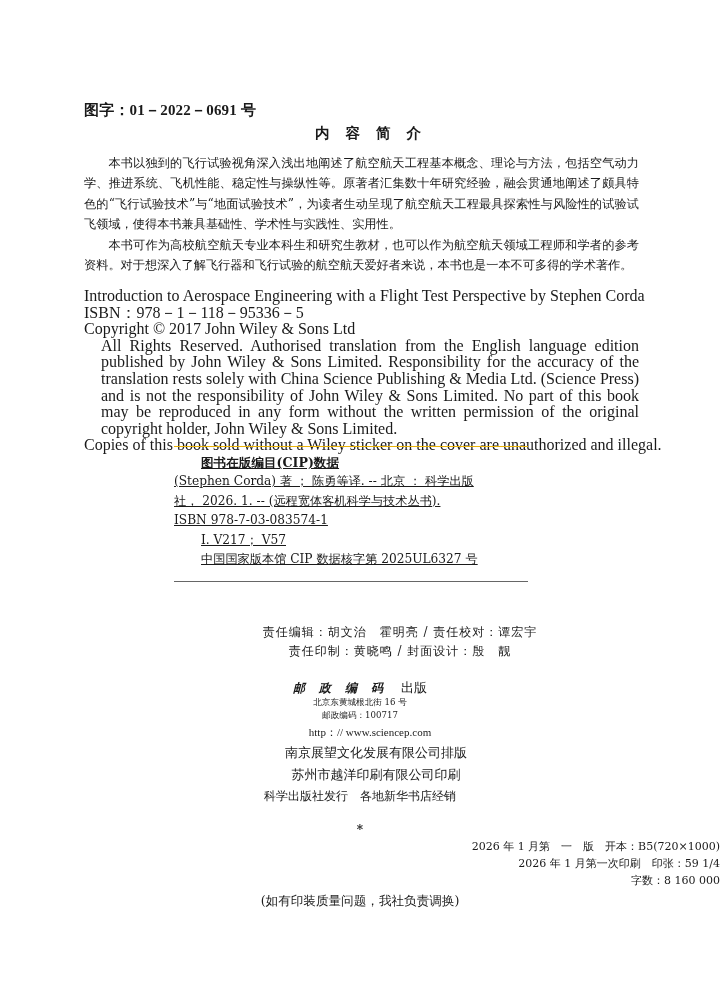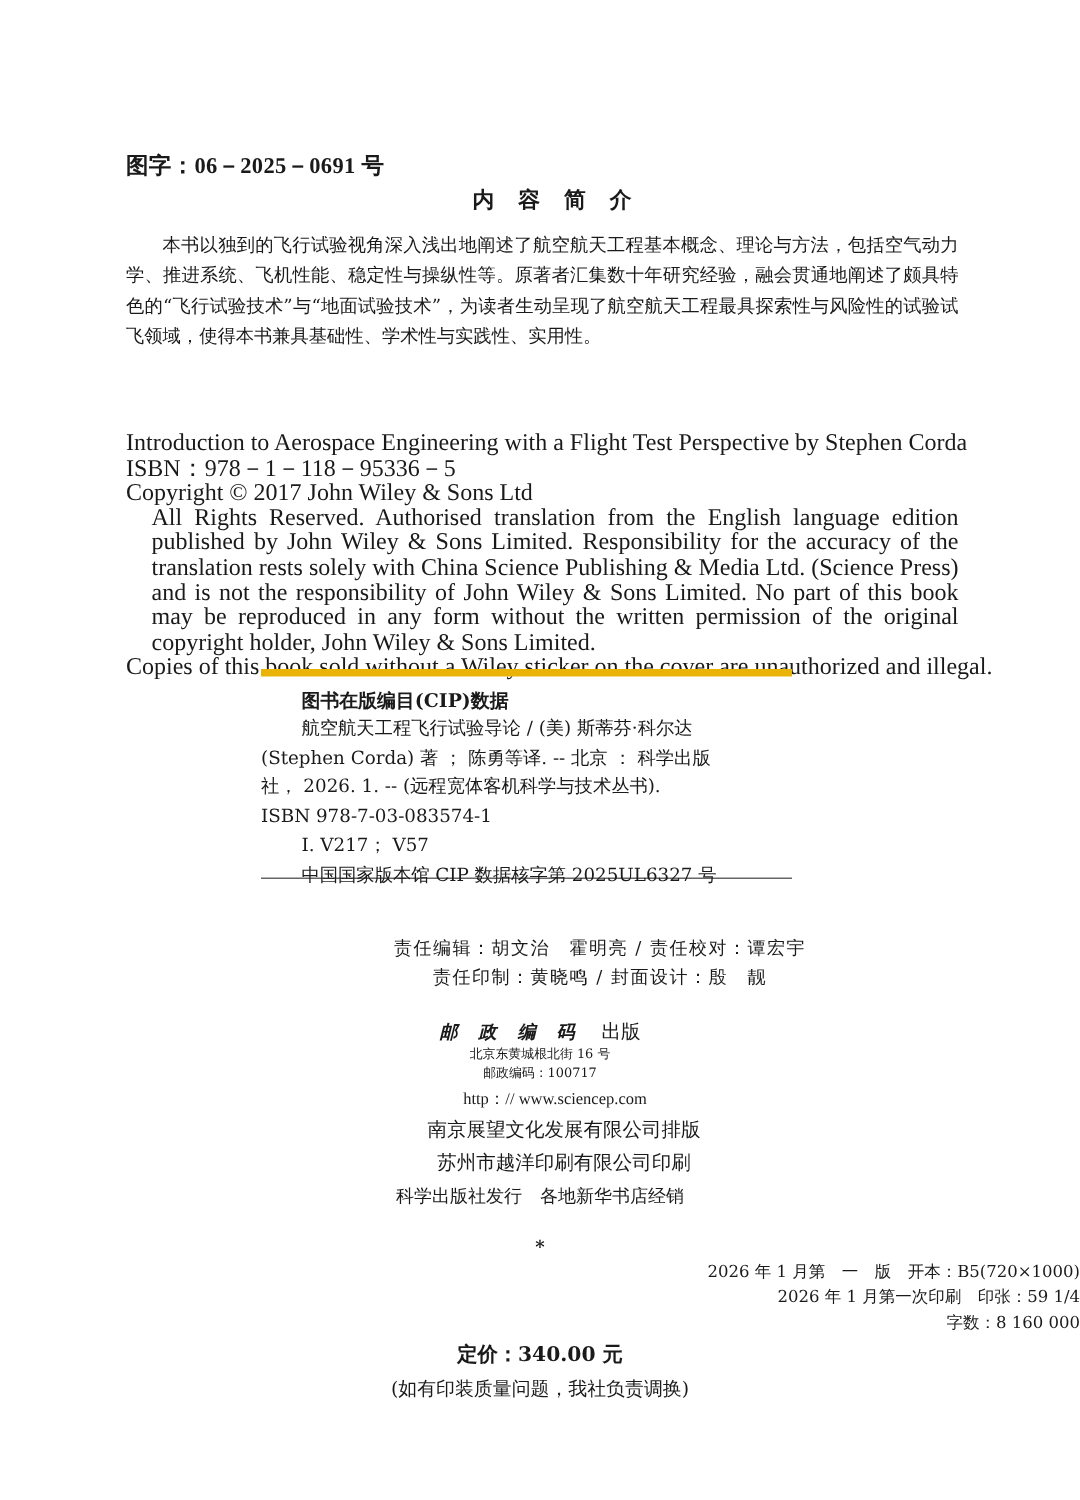--- a/index.html
+++ b/index.html
@@ -24,22 +24,22 @@
   .summary p { margin: 0; text-indent: 2em; }
   .copyright {
     left: 84px; width: 555px; top: 288px;
     font-family: "Liberation Serif", "DejaVu Serif", serif;
     font-size: 16px; line-height: 16.6px; text-align: justify;
   }
   .copyright div { white-space: nowrap; }
   .copyright .wrap { white-space: normal; text-align: justify; margin-left: 17px; }
   .cip-box {
     left: 174px; width: 354px; top: 446px;
-    border-top: 5px solid #eab308; border-bottom: 1px solid #666;
-    padding: 6px 0 5px 0; height: 123px;
+    border-top: 1px solid #eab308; border-bottom: 1px solid #666;
+    padding: 6px 0 5px 0; height: 123px; text-decoration: underline;
   }
   .cip-box .title { font-size: 12.6px; font-weight: bold; padding-left: 27px; line-height: 19px; }
   .cip-box .line { font-size: 12.2px; line-height: 19.5px; white-space: nowrap; }
   .cip-box .ind { padding-left: 27px; }
   .credits {
     left: 0; width: 720px; top: 623px; text-align: center;
     font-size: 12px; line-height: 19px; letter-spacing: 1px; margin-left: 40px;
   }
   .imprint {
     left: 0; width: 720px; top: 680px; text-align: center;
@@ -52,39 +52,39 @@
   .printer { font-size: 13px; line-height: 22px; padding-left: 32px; }
   .printer2 { font-size: 12px; line-height: 20px; }
   .star { font-size: 12px; line-height: 16px; margin-top: 16px; font-weight: bold; }
   .spec { font-size: 11px; line-height: 17px; text-align: right; }
   .price { font-size: 13.5px; line-height: 22px; font-weight: bold; margin-top: 2px; }
   .notice { font-size: 12.6px; line-height: 20px; margin-top: 2px; }
 </style>
 </head>
 <body>
 
-<div class="abs permit">图字：06－2025－0691 号</div>
+<div class="abs permit">图字：01－2022－0691 号</div>
 
 <div class="abs section-title">内容简介</div>
 
 <div class="abs summary">
   <p>本书以独到的飞行试验视角深入浅出地阐述了航空航天工程基本概念、理论与方法，包括空气动力学、推进系统、飞机性能、稳定性与操纵性等。原著者汇集数十年研究经验，融会贯通地阐述了颇具特色的“飞行试验技术”与“地面试验技术”，为读者生动呈现了航空航天工程最具探索性与风险性的试验试飞领域，使得本书兼具基础性、学术性与实践性、实用性。</p>
+  <p>本书可作为高校航空航天专业本科生和研究生教材，也可以作为航空航天领域工程师和学者的参考资料。对于想深入了解飞行器和飞行试验的航空航天爱好者来说，本书也是一本不可多得的学术著作。</p>
 </div>
 
 <div class="abs copyright">
   <div>Introduction to Aerospace Engineering with a Flight Test Perspective by Stephen Corda</div>
   <div>ISBN：978－1－118－95336－5</div>
   <div>Copyright © 2017 John Wiley &amp; Sons Ltd</div>
   <div class="wrap">All Rights Reserved. Authorised translation from the English language edition published by John Wiley &amp; Sons Limited. Responsibility for the accuracy of the translation rests solely with China Science Publishing &amp; Media Ltd. (Science Press) and is not the responsibility of John Wiley &amp; Sons Limited. No part of this book may be reproduced in any form without the written permission of the original copyright holder, John Wiley &amp; Sons Limited.</div>
   <div>Copies of this book sold without a Wiley sticker on the cover are unauthorized and illegal.</div>
 </div>
 
 <div class="abs cip-box">
   <div class="title">图书在版编目(CIP)数据</div>
-  <div class="line ind">航空航天工程飞行试验导论 / (美) 斯蒂芬·科尔达</div>
   <div class="line">(Stephen Corda) 著 ； 陈勇等译. -- 北京 ： 科学出版</div>
   <div class="line">社， 2026. 1. -- (远程宽体客机科学与技术丛书).</div>
   <div class="line">ISBN 978-7-03-083574-1</div>
   <div class="line ind">Ⅰ. V217； V57</div>
   <div class="line ind">中国国家版本馆 CIP 数据核字第 2025UL6327 号</div>
 </div>
 
 <div class="abs credits">
   <div>责任编辑：胡文治　霍明亮 / 责任校对：谭宏宇</div>
   <div>责任印制：黄晓鸣 / 封面设计：殷　靓</div>
@@ -98,15 +98,14 @@
   <div class="small">北京东黄城根北街 16 号</div>
   <div class="small">邮政编码：100717</div>
   <div class="url">http：// www.sciencep.com</div>
   <div class="printer">南京展望文化发展有限公司排版</div>
   <div class="printer">苏州市越洋印刷有限公司印刷</div>
   <div class="printer2">科学出版社发行　各地新华书店经销</div>
   <div class="star">*</div>
   <div class="spec">2026 年 1 月第　一　版　开本：B5(720×1000)</div>
   <div class="spec">2026 年 1 月第一次印刷　印张：59 1/4</div>
   <div class="spec">字数：8 160 000</div>
-  <div class="price">定价：340.00 元</div>
   <div class="notice">(如有印装质量问题，我社负责调换)</div>
 </div>
 
 </body></html>

